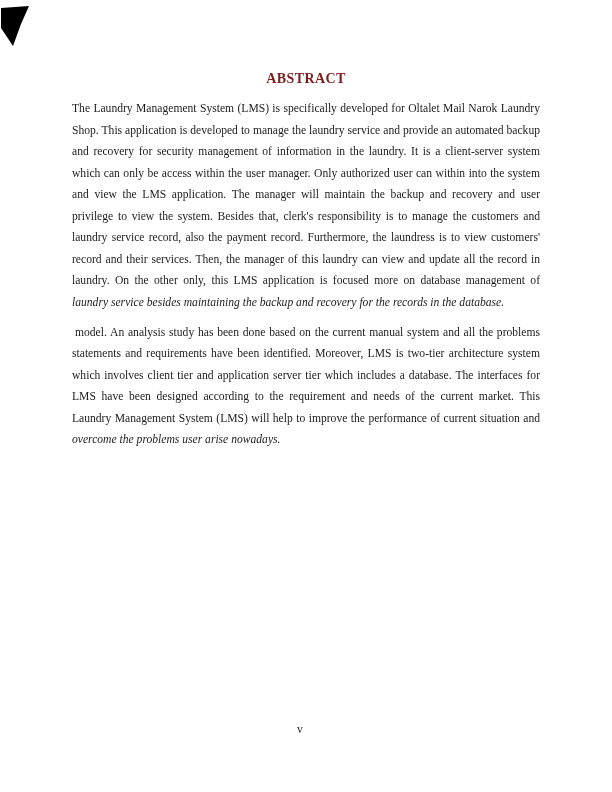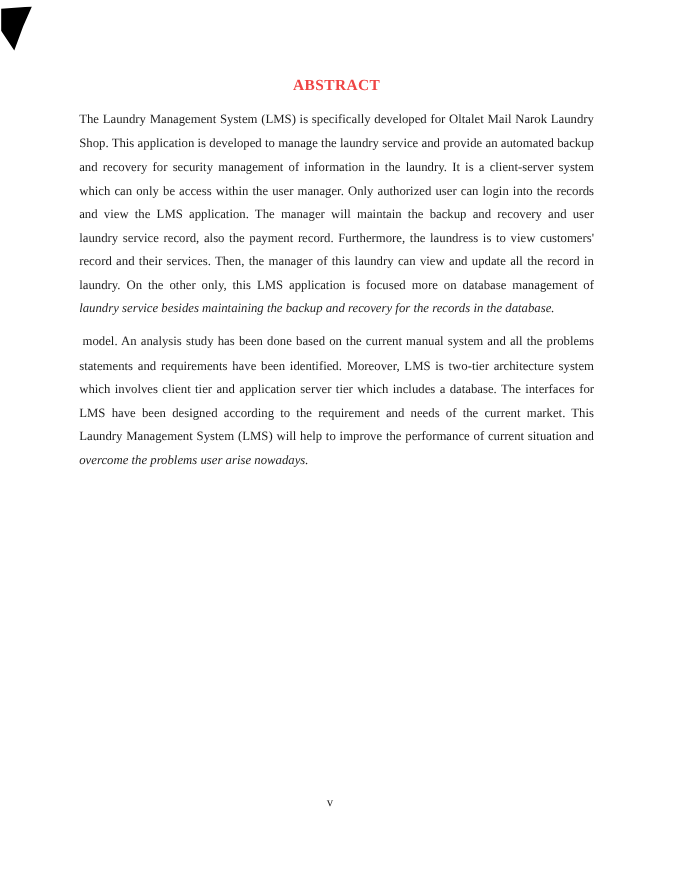--- a/index.html
+++ b/index.html
@@ -26,21 +26,21 @@
     line-height: 0;
   }
   .doc-title {
     margin: 0;
     padding-top: 71px;
     text-align: center;
     font-size: 14px;
     line-height: 16px;
     font-weight: bold;
     letter-spacing: 0.4px;
-    color: #ef4444;
+    color: #7f1d1d;
   }
   .content {
     margin: 11px 72px 0 72px;
   }
   .para {
     margin: 0 0 8.5px 0;
     font-size: 11.6px;
     line-height: 21.5px;
     color: #1c1c1c;
   }
@@ -79,22 +79,23 @@
     </svg>
   </div>
 
   <h1 class="doc-title">ABSTRACT</h1>
 
   <div class="content">
     <div class="para para-1">
         <div class="line">The Laundry Management System (LMS) is specifically developed for Oltalet Mail Narok Laundry</div>
         <div class="line">Shop. This application is developed to manage the laundry service and provide an automated backup</div>
         <div class="line">and recovery for security management of information in the laundry. It is a client-server system</div>
-        <div class="line">which can only be access within the user manager. Only authorized user can login into the records</div>
+        <div class="line">which can only be access within the user manager. Only authorized user can within into the system</div>
         <div class="line">and view the LMS application. The manager will maintain the backup and recovery and user</div>
+        <div class="line">privilege to view the system. Besides that, clerk's responsibility is to manage the customers and</div>
         <div class="line">laundry service record, also the payment record. Furthermore, the laundress is to view customers'</div>
         <div class="line">record and their services. Then, the manager of this laundry can view and update all the record in</div>
         <div class="line">laundry. On the other only, this LMS application is focused more on database management of</div>
         <div class="line last">laundry service besides maintaining the backup and recovery for the records in the database.</div>
       </div>
     <div class="para para-2">
         <div class="line">model. An analysis study has been done based on the current manual system and all the problems</div>
         <div class="line">statements and requirements have been identified. Moreover, LMS is two-tier architecture system</div>
         <div class="line">which involves client tier and application server tier which includes a database. The interfaces for</div>
         <div class="line">LMS have been designed according to the requirement and needs of the current market. This</div>

